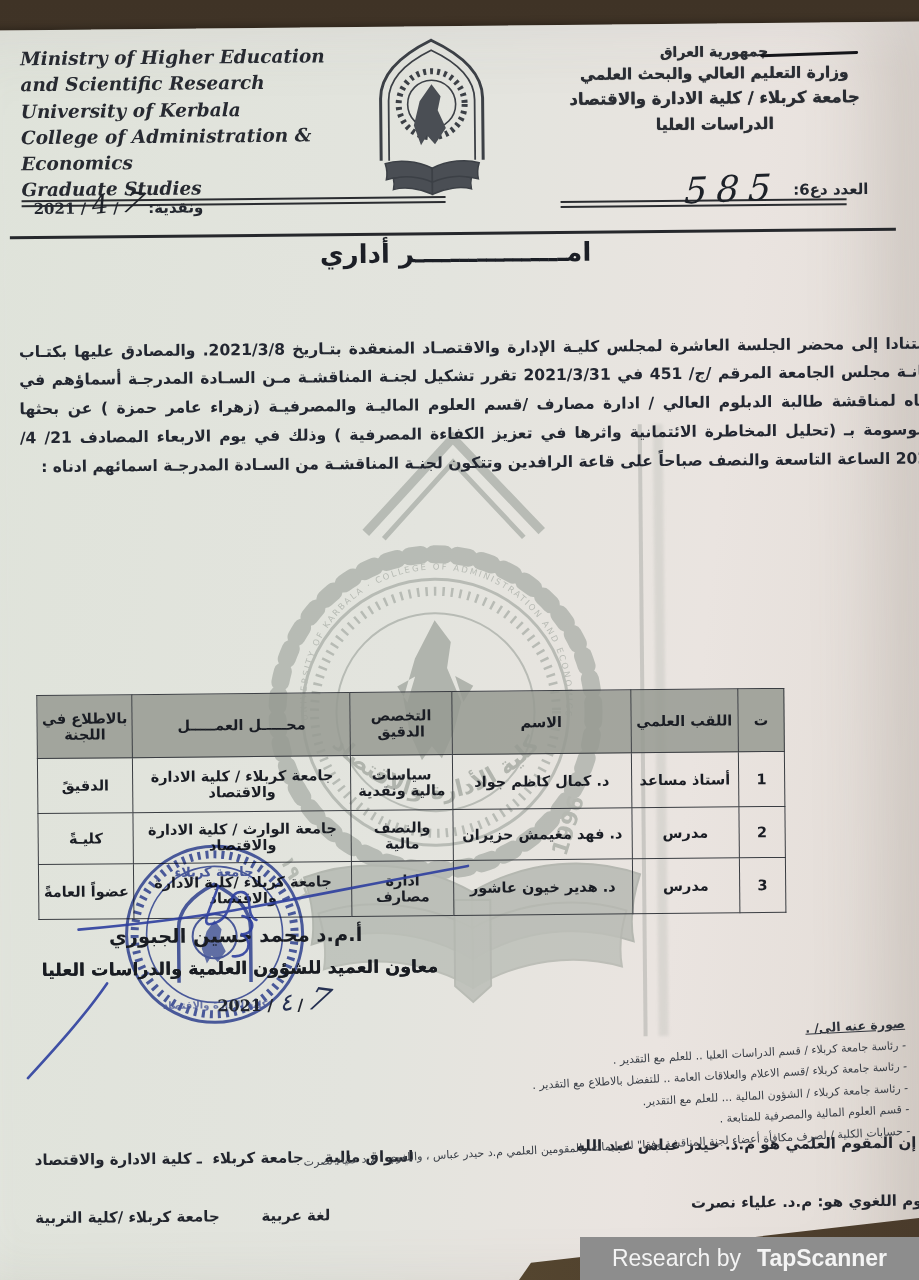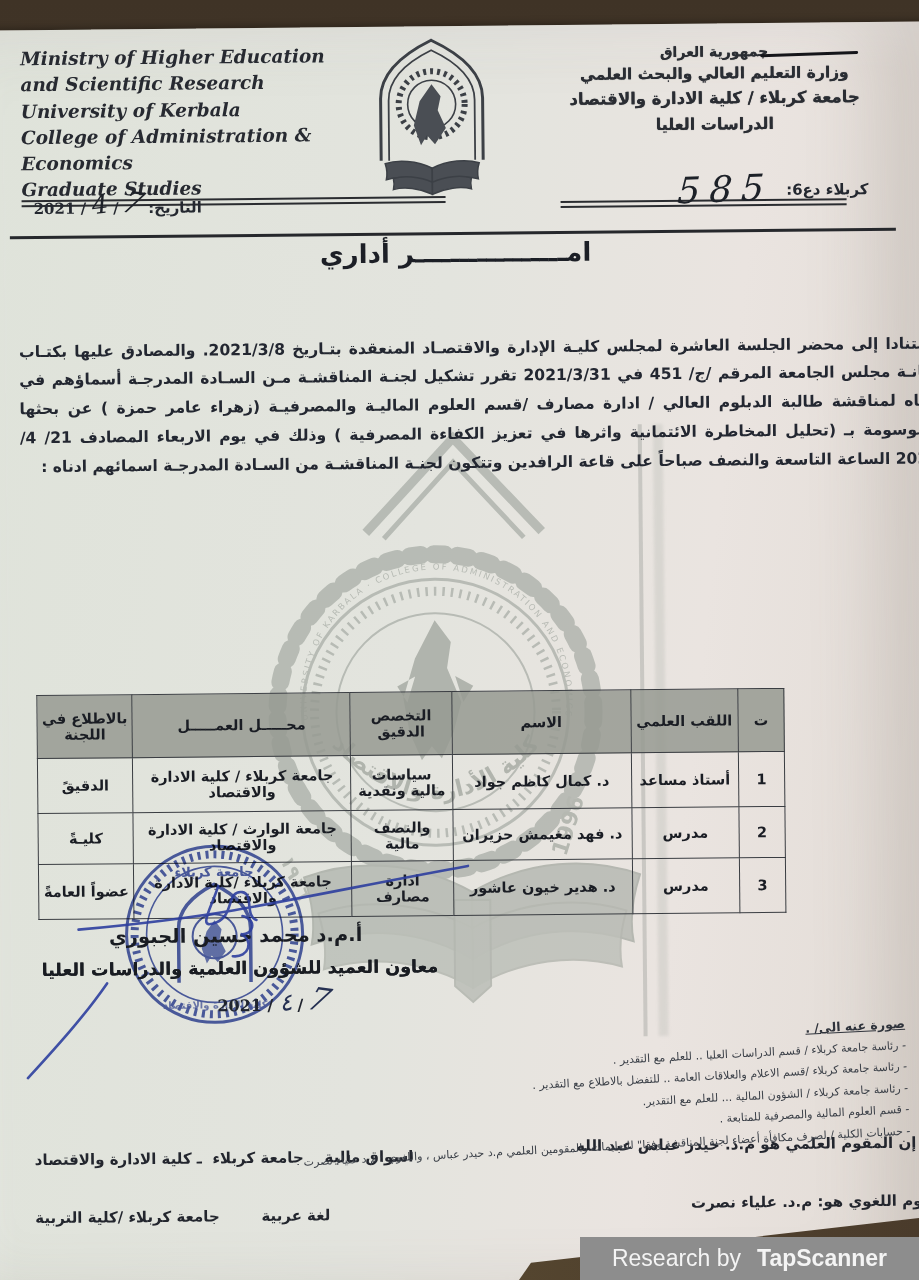--- a/index.html
+++ b/index.html
@@ -154,30 +154,30 @@
         <div class="l1">جمهورية العراق</div>
         <div class="l2">وزارة التعليم العالي والبحث العلمي</div>
         <div class="l3">جامعة كربلاء / كلية الادارة والاقتصاد</div>
         <div class="l4">الدراسات العليا</div>
       </div>
       <div class="ar-rule"></div>
 
       <div class="pen-mark"></div>
 
       <div class="date-line">
-        <span>التاريخ:</span>
+        <span>ونقدية:</span>
         <span class="date-digits">
           <span>2021 /</span>
           <span class="hw hw-month">4</span>
           <span>/</span>
           <span class="hw hw-day">7</span>
         </span>
       </div>
       <div class="num-line">
-        <span>كربلاء دع6:</span>
+        <span>العدد دع6:</span>
         <span class="hw hw-number">585</span>
       </div>
 
       <div class="full-rule"></div>
 
       <div class="title mid-text">امـــــــــــــــــر أداري</div>
 
       <p class="body-par mid-text" dir="rtl">استنادا إلى محضر الجلسة العاشرة  لمجلس كليـة الإدارة والاقتصـاد المنعقدة بتـاريخ 2021/3/8. والمصادق عليها بكتـاب امانـة مجلس الجامعة المرقم /ج/ 451 في 2021/3/31 تقرر تشكيل لجنـة المناقشـة مـن السـادة المدرجـة أسماؤهم في أدناه لمناقشة طالبة الدبلوم العالي  / ادارة مصارف /قسم العلوم الماليـة والمصرفيـة  (زهراء عامر حمزة )  عن بحثها الموسومة  بـ (تحليل المخاطرة الائتمانية واثرها في تعزيز الكفاءة المصرفية ) وذلك في يوم الاربعاء المصادف 21/ 4/ 2021 الساعة التاسعة والنصف صباحاً على قاعة الرافدين وتتكون لجنـة المناقشـة من السـادة المدرجـة اسمائهم ادناه :</p>
 
       <table class="order-table mid-text">

